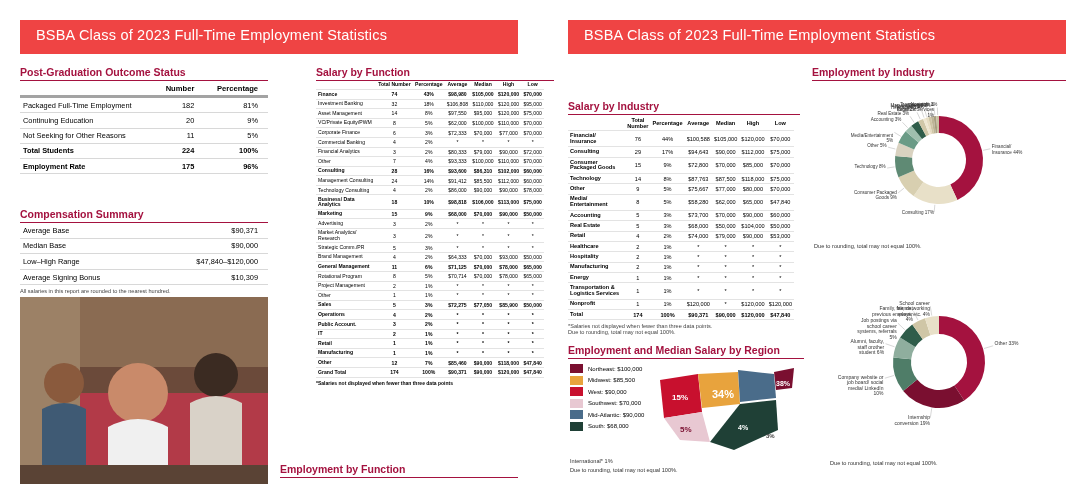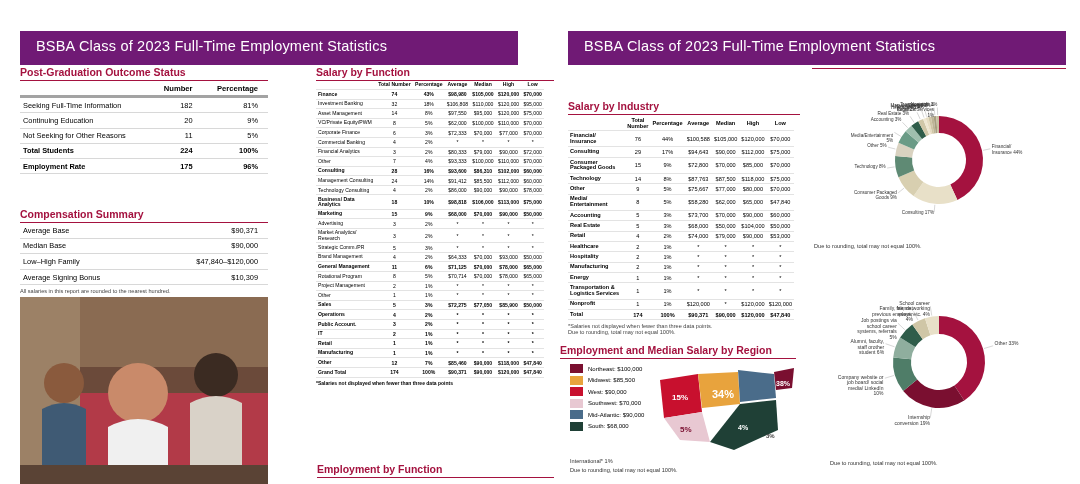--- a/index.html
+++ b/index.html
@@ -1,20 +1,20 @@
 <!DOCTYPE html>
 <html><head>
 <meta charset="utf-8">
 <style>
   html,body{margin:0;padding:0;background:#ffffff;}
   body{width:1080px;height:484px;font-family:"Liberation Sans",sans-serif;overflow:hidden;}
   .page{position:absolute;top:0;width:528px;height:484px;background:#fff;}
   .page-left{left:6px;}
   .page-right{left:554px;}
-  .banner{position:absolute;left:14px;top:31px;width:498px;height:34px;background:#701a75;}
+  .banner{position:absolute;left:14px;top:20px;width:498px;height:34px;background:#ef4444;}
   .banner span{position:absolute;left:16px;top:7px;color:#fff;font-size:14.5px;letter-spacing:.2px;}
   .sec-title{color:#a4123f;font-size:10.5px;font-weight:bold;}
   .rule{border:0;border-top:1.6px solid #a4123f;margin:2px 0 0 0;}
   table{border-collapse:collapse;}
   .t1{width:248px;font-size:7.4px;}
   .t1 th,.t1 td{padding:2.6px 3px;text-align:left;}
   .t1 th.num,.t1 td.num{text-align:right;padding-right:10px;}
   .t1 thead th{font-weight:bold;font-size:7.6px;border-bottom:3px solid #a3a3a3;}
   .t1 tbody tr{border-bottom:1px solid #d8d8d8;}
   .t1 .bold td{font-weight:bold;}
@@ -54,21 +54,21 @@
     <table class="t1">
       <thead>
           <tr>
         <th></th>
         <th class="num">Number</th>
         <th class="num">Percentage</th>
       </tr>
         </thead>
       <tbody>
         <tr>
-            <td>Seeking Full-Time Information</td>
+            <td>Packaged Full-Time Employment</td>
             <td class="num">182</td>
             <td class="num">81%</td>
           </tr>
         <tr>
             <td>Continuing Education</td>
             <td class="num">20</td>
             <td class="num">9%</td>
           </tr>
         <tr>
             <td>Not Seeking for Other Reasons</td>
@@ -96,21 +96,21 @@
       <tbody>
         <tr>
             <td>Average Base</td>
             <td class="v">$90,371</td>
           </tr>
         <tr>
             <td>Median Base</td>
             <td class="v">$90,000</td>
           </tr>
         <tr>
-            <td>Low–High Family</td>
+            <td>Low–High Range</td>
             <td class="v">$47,840–$120,000</td>
           </tr>
         <tr>
             <td>Average Signing Bonus</td>
             <td class="v">$10,309</td>
           </tr>
       </tbody>
     </table>
     <div class="note">All salaries in this report are rounded to the nearest hundred.</div>
   </div>
@@ -406,21 +406,21 @@
             <td>$90,371</td>
             <td>$90,000</td>
             <td>$120,000</td>
             <td>$47,840</td>
           </tr>
         </tbody>
     </table>
     <div style="font-size:5px;font-weight:bold;margin-top:2px;">*Salaries not displayed when fewer than three data points</div>
   </div>
 
-  <div style="position:absolute;left:274px;top:463px;width:238px;margin-left:37px;">
+  <div style="position:absolute;left:274px;top:463px;width:238px;">
     <div class="sec-title">Employment by Function</div>
     <hr class="rule">
   </div>
 </div>
 
 <div class="page page-right">
 
   <div class="banner">
     <span>BSBA Class of 2023 Full-Time Employment Statistics</span>
   </div>
@@ -584,21 +584,21 @@
             <td>$90,000</td>
             <td>$120,000</td>
             <td>$47,840</td>
           </tr>
         </tbody>
     </table>
     <div class="note">*Salaries not displayed when fewer than three data points.</div>
     <div class="note" style="margin-top:0">Due to rounding, total may not equal 100%.</div>
   </div>
 
-  <div style="position:absolute;left:6px;top:344px;width:236px;">
+  <div style="position:absolute;left:14px;top:344px;width:236px;">
     <div class="sec-title">Employment and Median Salary by Region</div>
     <hr class="rule">
   </div>
   <div class="legend" style="position:absolute;left:16px;top:364px;width:82px;" id="region-legend">
       <div class="row">
         <span class="sw" style="background: rgb(122, 15, 48);"></span>
         <span>Northeast: $100,000</span>
       </div>
       <div class="row">
         <span class="sw" style="background: rgb(232, 163, 61);"></span>
@@ -634,20 +634,21 @@
       <text x="122" y="28" font-size="7" font-weight="bold" fill="#ffffff">38%</text>
       <text x="26" y="74" font-size="8" font-weight="bold" fill="#7a0f30">5%</text>
       <text x="84" y="72" font-size="7" font-weight="bold" fill="#ffffff">4%</text>
       <text x="112" y="80" font-size="6" font-weight="bold" fill="#444444">3%</text>
     </svg>
   </div>
   <div class="lbl-sm" style="position:absolute;left:16px;top:458px;">International* 1%</div>
   <div class="lbl-sm" style="position:absolute;left:16px;top:467px;">Due to rounding, total may not equal 100%.</div>
 
   <div style="position:absolute;left:258px;top:66px;width:254px;">
+    <div class="sec-title">Employment by Industry</div>
     <hr class="rule">
   </div>
   <div style="position:absolute;left:258px;top:84px;width:254px;height:150px;">
     <svg id="donut-industry" width="254" height="150" viewBox="0 0 254 150">
         <path d="M127 32 A44 44 0 0 1 145.39025517501847 115.97247196005905 L138.28492931194316 100.52856233912715 A27 27 0 0 0 127 49 Z" fill="#a4123f"></path>
         <text x="179.74980915901844" y="64.44761350684915" font-size="4.6" fill="#333" font-family="&quot;Liberation Sans&quot;,sans-serif" text-anchor="start"><tspan x="179.74980915901844" dy="0">Financial/</tspan><tspan x="179.74980915901844" dy="5.199999999999999">Insurance 44%</tspan></text>
         <line x1="170.95817429918202" y1="66.37301125570762" x2="178.28453668237904" y2="64.76851313165889" stroke="#999" stroke-width="0.4"></line>
         <path d="M145.39025517501847 115.97247196005905 A44 44 0 0 1 101.57795141803695 111.91266414367377 L111.40010655197722 98.03731663361799 A27 27 0 0 0 138.28492931194316 100.52856233912715 Z" fill="#e8e0c8"></path>
         <text x="122.01750858898168" y="129.76964551993186" font-size="4.6" fill="#333" font-family="&quot;Liberation Sans&quot;,sans-serif" text-anchor="end"><tspan x="122.01750858898168" dy="0">Consulting 17%</tspan></text>
         <line x1="122.84792382415141" y1="120.80803793327655" x2="122.15591112817664" y2="128.2760442554893" stroke="#999" stroke-width="0.4"></line>

